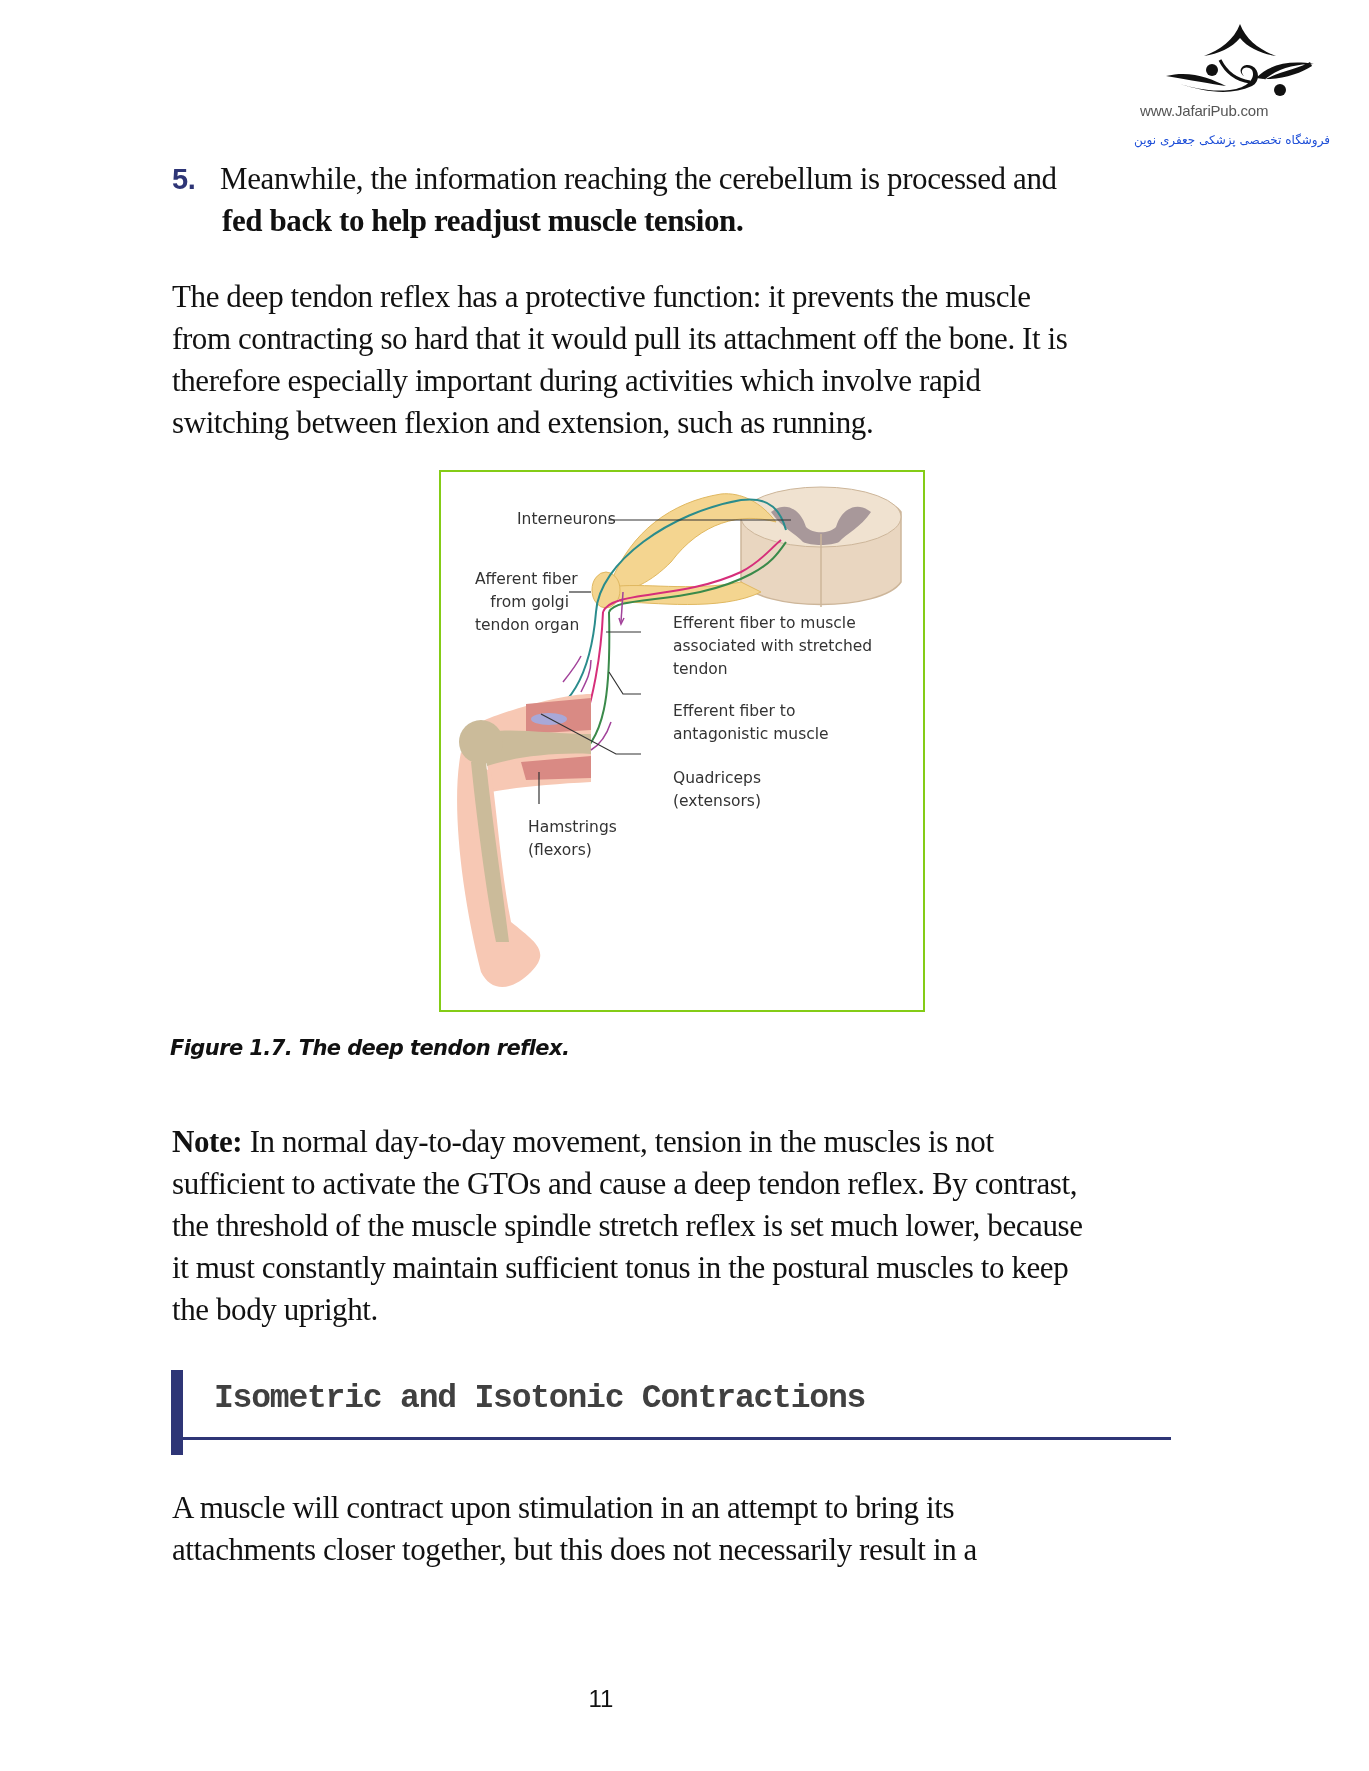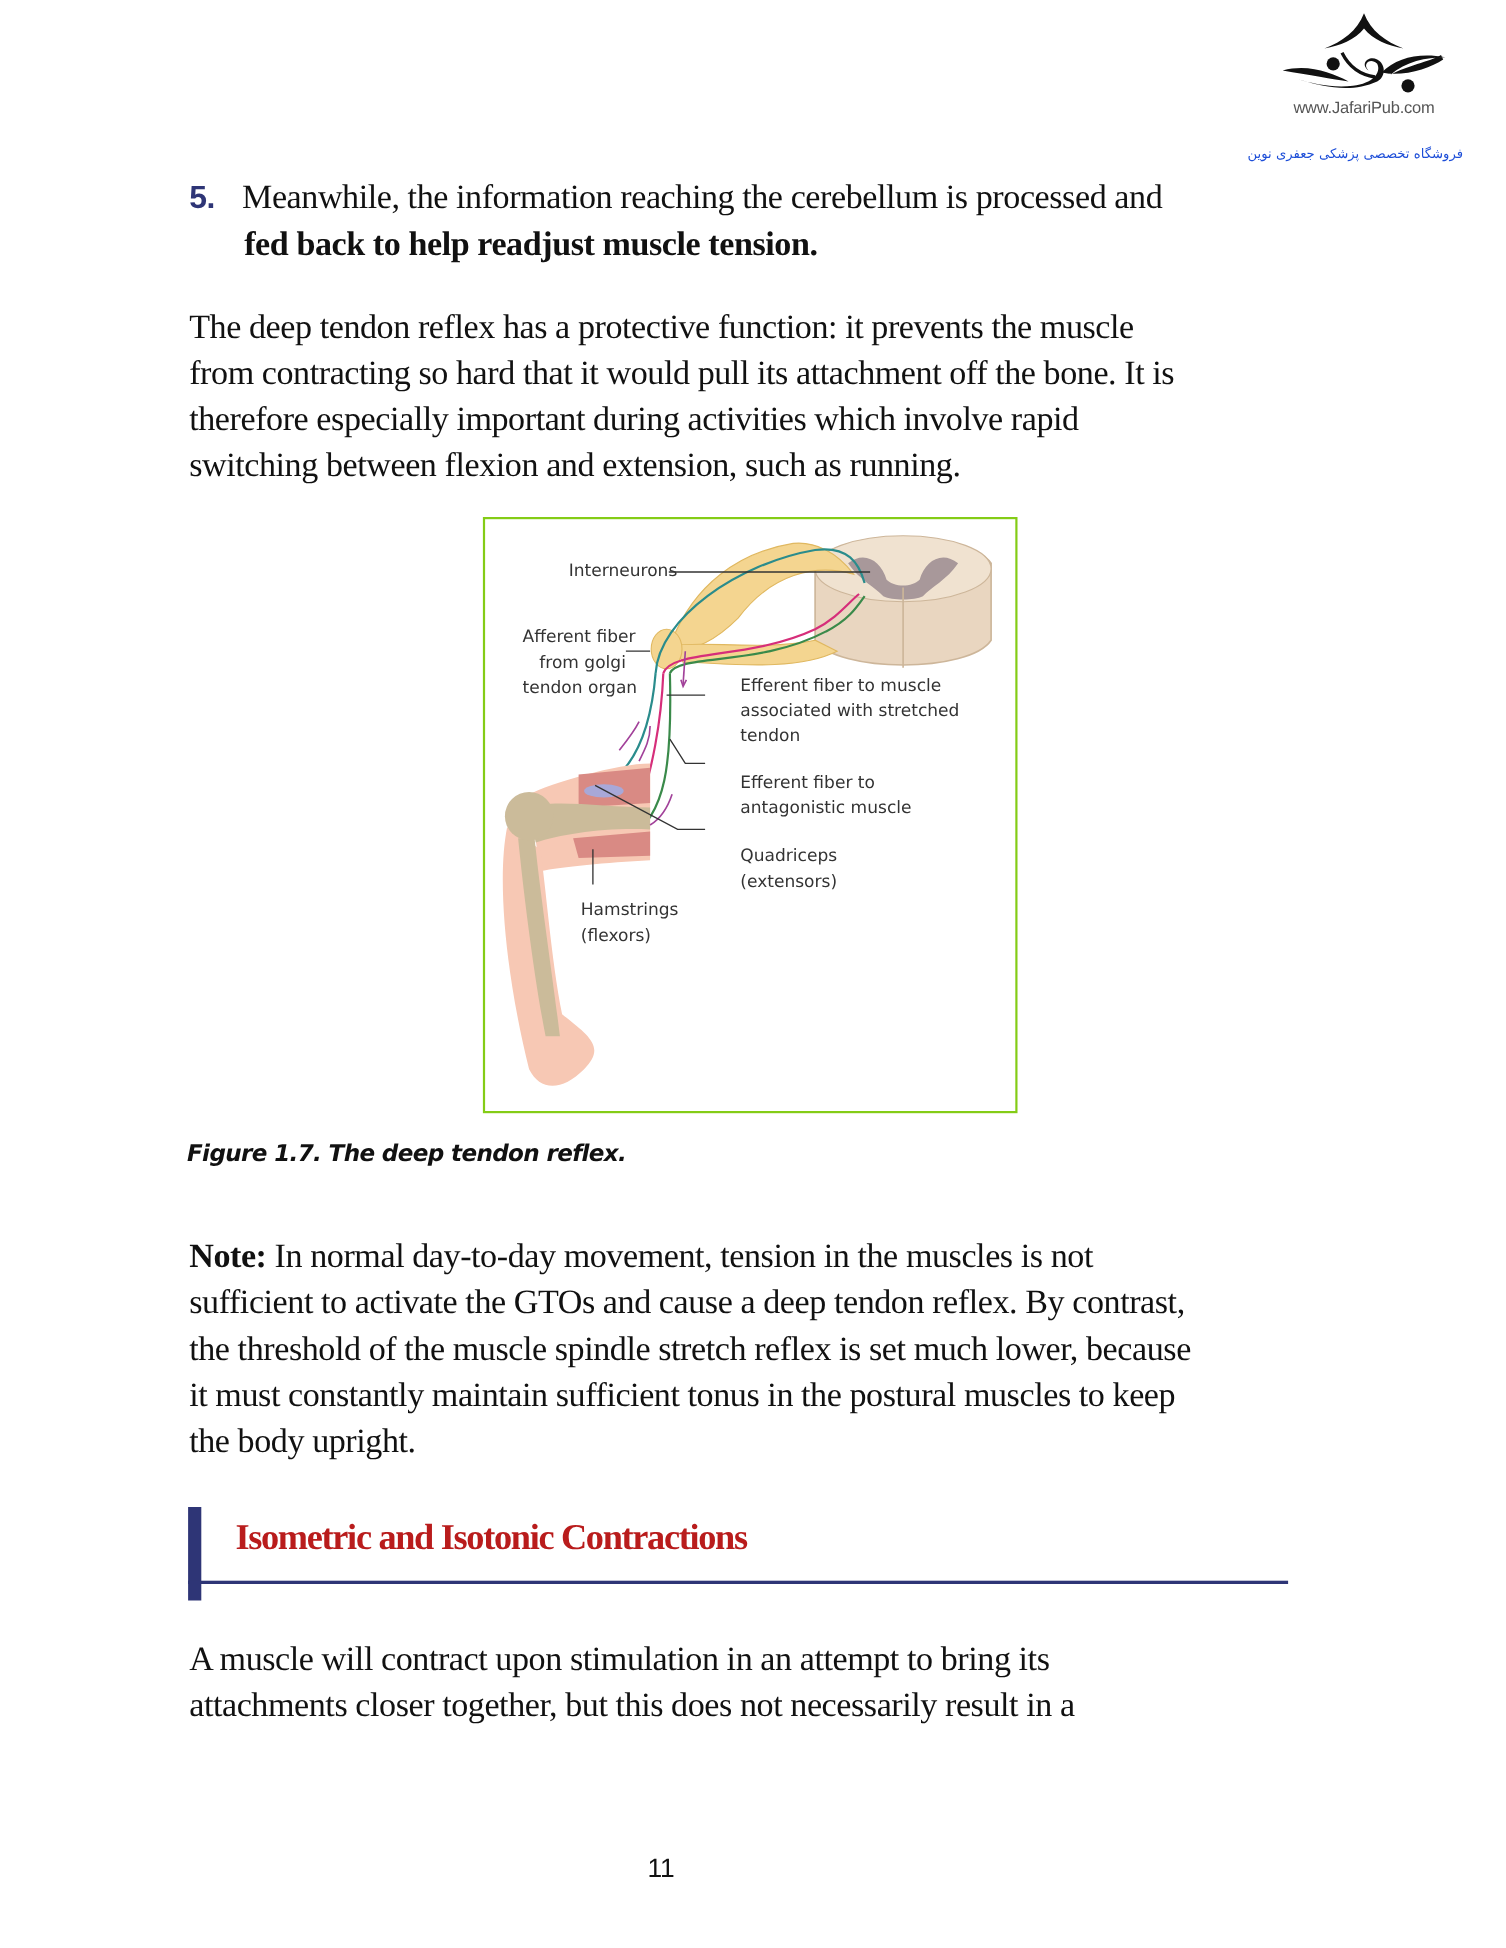--- a/index.html
+++ b/index.html
@@ -1,19 +1,19 @@
 <!DOCTYPE html>
 <html><head>
 <meta charset="utf-8">
 <style>
   html, body { margin: 0; padding: 0; background: #ffffff; }
   body { width: 1369px; height: 1771px; position: relative; overflow: hidden; }
 
   
-  .logo { position: absolute; left: 1140px; top: 8px; width: 200px; text-align: center; }
+  .logo { position: absolute; left: 1140px; top: 20px; width: 200px; text-align: left; }
   .logo svg { display: block; margin: 0 auto; }
   .logo-url { font-family: "Liberation Sans", sans-serif; font-size: 15px; color: #555; margin-top: 2px; letter-spacing: -0.2px; }
   .logo-fa { position: absolute; left: 1110px; top: 133px; width: 220px; text-align: right; font-family: "DejaVu Sans", sans-serif; font-size: 12px; color: #1d4ed8; direction: rtl; }
 
   
   .text { position: absolute; left: 172px; width: 1020px; font-family: "Liberation Serif", serif; font-size: 31px; line-height: 42px; color: #111; letter-spacing: -0.4px; }
   .item5 { top: 158px; }
   .item5 .num { color: #2e3576; font-weight: bold; font-family: "Liberation Sans", sans-serif; font-size: 29px; display: inline-block; width: 48px; }
   .item5 .line2 { padding-left: 50px; font-weight: bold; }
   .p1 { top: 276px; }
@@ -23,21 +23,21 @@
 
   
   .figure { position: absolute; left: 439px; top: 470px; width: 486px; height: 542px; border: 2px solid #84cc16; box-sizing: border-box; background: #fff; }
   .figure svg { position: absolute; left: 0; top: 0; }
   .flabel { position: absolute; font-family: "DejaVu Sans", sans-serif; font-size: 15.5px; line-height: 23px; color: #333; white-space: nowrap; }
   .caption { position: absolute; left: 170px; top: 1036px; font-family: "DejaVu Sans", sans-serif; font-size: 21px; font-weight: bold; font-style: italic; color: #111; letter-spacing: -0.6px; }
 
   
   .sec-bar { position: absolute; left: 171px; top: 1370px; width: 12px; height: 85px; background: #2e3576; }
   .sec-rule { position: absolute; left: 171px; top: 1437px; width: 1000px; height: 3px; background: #2e3576; }
-  .sec-title { position: absolute; left: 214px; top: 1380px; font-family: Liberation Serif, serif; font-weight: bold; font-size: 33px; color: #b91c1c; letter-spacing: -1.2px; }
+  .sec-title { position: absolute; left: 214px; top: 1380px; font-family: Liberation Mono, monospace; font-weight: bold; font-size: 33px; color: #404040; letter-spacing: -1.2px; }
 
   .pagenum { position: absolute; left: 0; width: 1202px; top: 1685px; text-align: center; font-family: "Liberation Sans", sans-serif; font-size: 24px; color: #111; }
 </style>
 </head>
 <body>
 
 <div class="logo">
   <svg width="160" height="80" viewBox="0 0 160 80">
     <path d="M80 4 C 74 20, 60 30, 44 36 C 58 34, 72 28, 80 18 C 88 28, 102 34, 116 36 C 100 30, 86 20, 80 4 Z" fill="#111"></path>
     <circle cx="52" cy="50" r="6" fill="#111"></circle>

